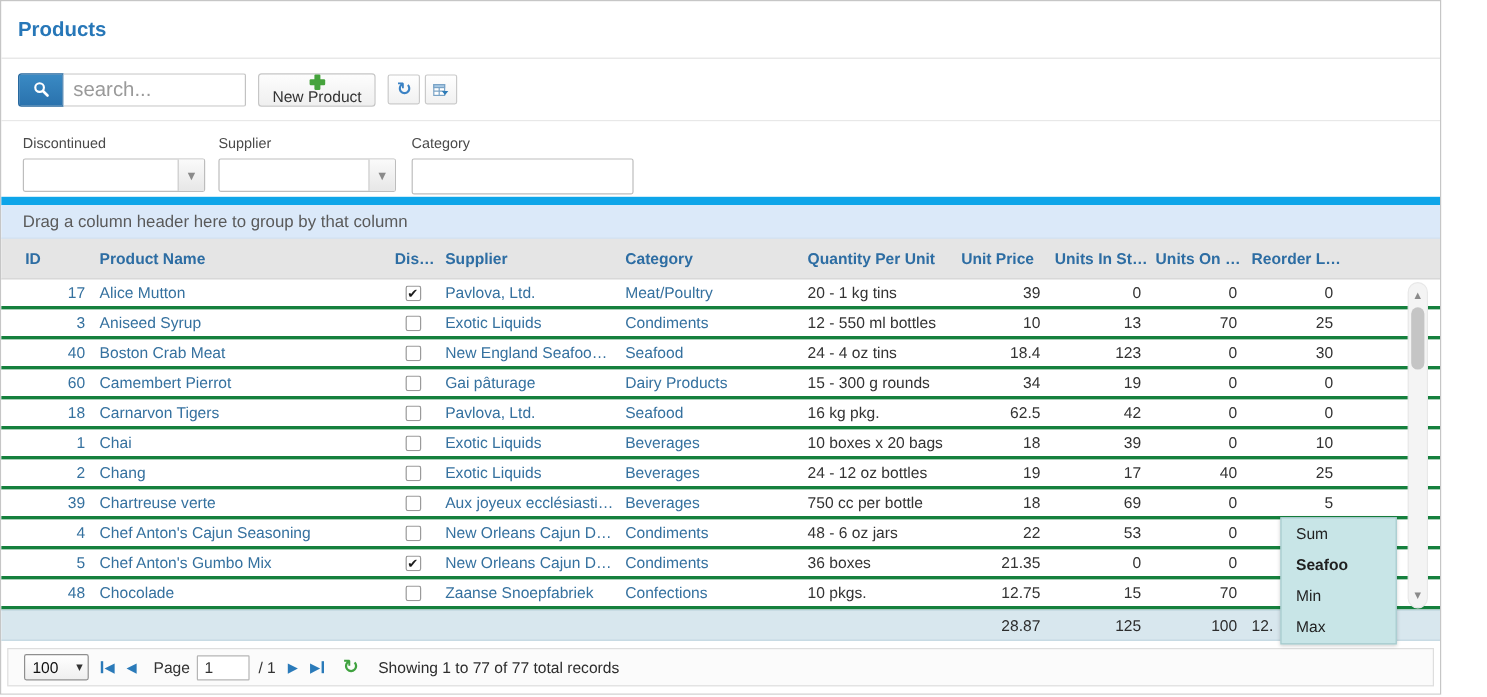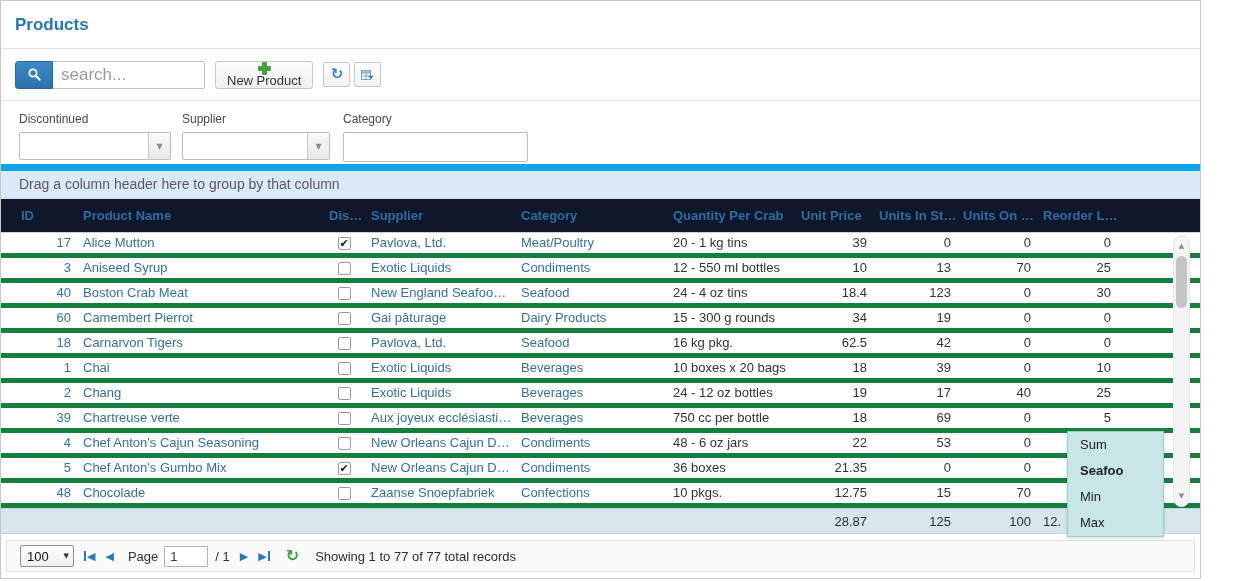--- a/index.html
+++ b/index.html
@@ -128,39 +128,39 @@
   }
   
   .grid-header {
     height: 34px;
     display: flex;
     align-items: center;
     padding-left: 14px;
     border-bottom: 1px solid #d0d0d0;
     font-weight: bold;
     color: #2d6da3;
-    background: #0f172a;
+    background: #e5e5e5;
   }
   .cell { padding: 0 6px; overflow: hidden; white-space: nowrap; flex: none; }
   .c-id { width: 62px; }
   .c-name { width: 246px; }
   .c-disc { width: 42px; }
   .c-sup { width: 150px; }
   .c-cat { width: 152px; }
   .c-qty { width: 128px; }
   .c-price { width: 78px; }
   .c-stock { width: 84px; }
   .c-order { width: 80px; }
   .c-reorder { width: 80px; }
   .grid-row {
     height: 25px;
     display: flex;
     align-items: center;
     padding-left: 14px;
-    border-bottom: 5px solid #15803d;
+    border-bottom: 3px solid #15803d;
     background: #fff;
     font-size: 13px;
   }
   .grid-row .cell { line-height: 24px; }
   .num { text-align: right; }
   .ctr { text-align: center; display: flex; align-items: center; justify-content: center; }
   .link { color: #35719f; }
   .checkbox {
     width: 13px; height: 13px;
     border: 1px solid #9a9a9a;
@@ -333,21 +333,21 @@
   <div class="group-panel">
     <span>Drag a column header here to group by that column</span>
   </div>
 
   <div class="grid-header">
     <div class="cell c-id">ID</div>
     <div class="cell c-name">Product Name</div>
     <div class="cell c-disc">Dis…</div>
     <div class="cell c-sup">Supplier</div>
     <div class="cell c-cat">Category</div>
-    <div class="cell c-qty">Quantity Per Crab</div>
+    <div class="cell c-qty">Quantity Per Unit</div>
     <div class="cell c-price">Unit Price</div>
     <div class="cell c-stock">Units In St…</div>
     <div class="cell c-order">Units On …</div>
     <div class="cell c-reorder">Reorder L…</div>
   </div>
 
   <div class="grid-body">
       <div class="grid-row">
         <div class="cell c-id num link">17</div>
         <div class="cell c-name link">Alice Mutton</div>

